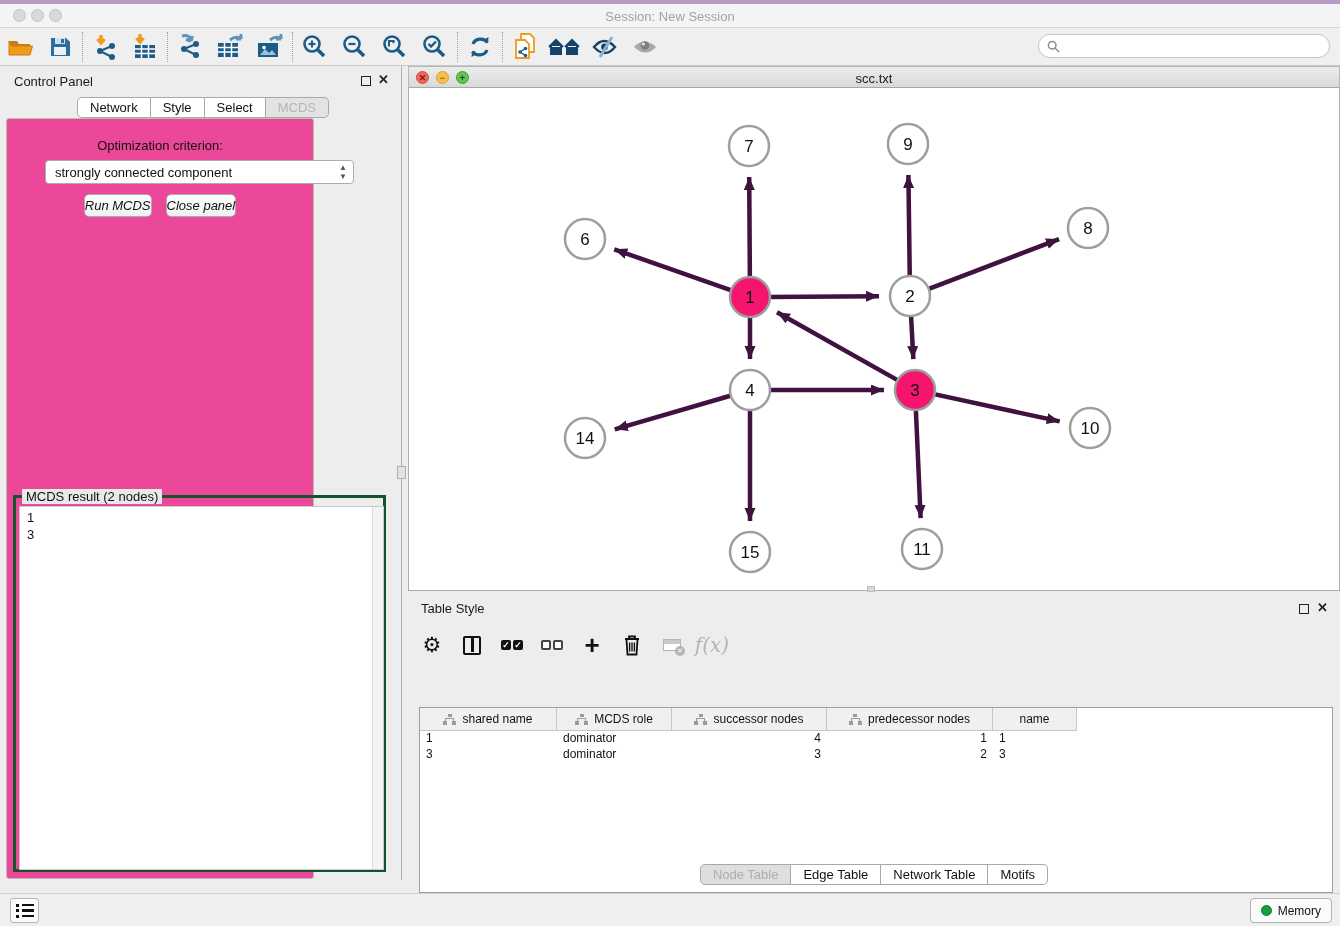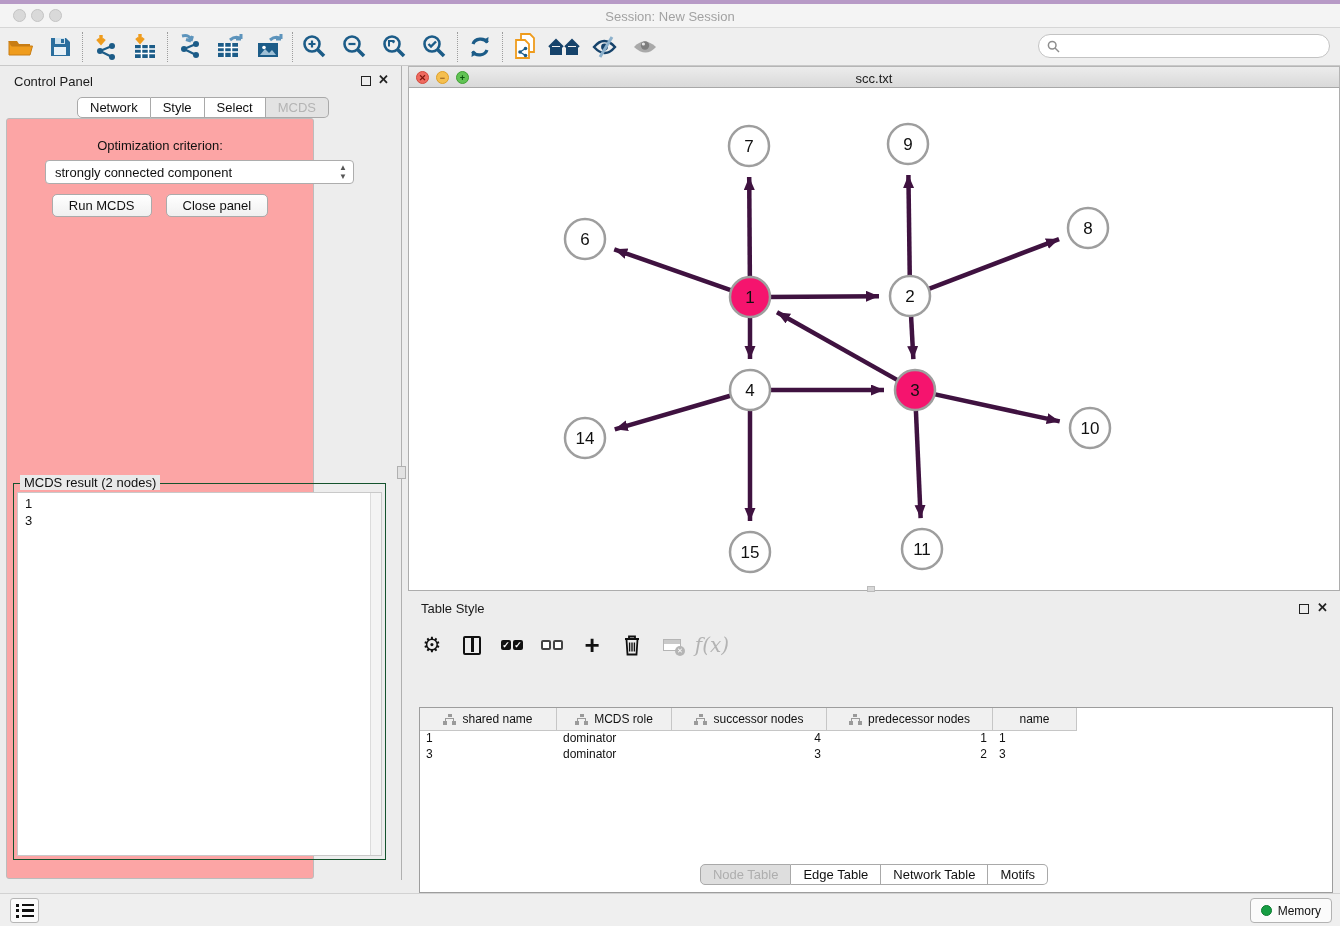--- a/index.html
+++ b/index.html
@@ -27,28 +27,28 @@
   .close-ico { position:absolute; top:6px; font-size:13px; font-weight:bold; color:#222; }
   .cp-header .float-ico{ left:361px; } .cp-header .close-ico{ left:378px; }
 
   .seg-tabs { position:absolute; display:flex; height:21px;justify-content:space-between; }
   .seg-tab { font-size:13px; color:#111; background:#fff; border:1px solid #a9a9a9; border-left:none; padding:0 12px; display:flex; align-items:center; }
   .seg-tab:first-child { border-left:1px solid #a9a9a9; border-radius:5px 0 0 5px; }
   .seg-tab:last-child { border-radius:0 5px 5px 0; }
   .seg-tab.sel { background:#e3e3e3; color:#b4b4b4; }
   #cp-tabs { left:77px; top:97px; }
 
-  .cp-box { position:absolute; left:6px; top:118px; width:308px; height:761px; background:#fca5a5; border:1px solid #bcbcbc; border-radius:3px; }
+  .cp-box { position:absolute; left:6px; top:118px; width:308px; height:761px; background:#ec4899; border:1px solid #bcbcbc; border-radius:3px; }
   .opt-label { position:absolute; top:19px; width:100%; text-align:center; font-size:13px; color:#111; }
   .dropdown { position:absolute; left:38px; top:41px; width:309px; height:24px; background:#fff; border:1px solid #adadad; border-radius:4px; font-size:13px; display:flex; align-items:center; padding-left:9px; color:#111; }
   .dd-arrows { position:absolute; right:6px; top:2px; display:flex; flex-direction:column; line-height:9px; font-size:8px; color:#555; }
   .btn-row { position:absolute; top:75px; width:100%; display:flex; justify-content:center; gap:14px; }
-  .mac-btn { height:23px; background:linear-gradient(#ffffff,#f0f0f0); border:1px solid #ababab; border-radius:5px; font-size:13px; color:#111; padding:0 16px; display:flex; align-items:center; }
-
-  .fieldset { position:absolute; left:6px; top:364px; width:373px; height:377px; border:1px solid #14532d; }
+  .mac-btn { height:23px; background:linear-gradient(#ffffff,#f0f0f0); border:1px solid #ababab; border-radius:5px; font-size:13px; color:#111; padding:0 0; display:flex; align-items:center;font-style:italic; }
+
+  .fieldset { position:absolute; left:6px; top:376px; width:373px; height:377px; border:3px solid #14532d; }
   .fieldset-legend { position:absolute; left:6px; top:-9px; background:#e9e9e9; padding:0 4px; font-size:13px; color:#111; }
   .result-area { position:absolute; left:3px; top:8px; width:365px; height:364px; background:#fff; border:1px solid #c9c9c9; font-size:13px; color:#111; padding:2px 0 0 7px; line-height:17px; }
   .result-scroll { position:absolute; right:0; top:0; width:11px; height:100%; background:#f4f4f4; border-left:1px solid #dcdcdc; }
 
   
   .v-divider { position:absolute; left:401px; top:66px; width:1px; height:814px; background:#b0b0b0; }
   .v-grip { position:absolute; left:397px; top:466px; width:9px; height:13px; background:#e2e2e2; border:1px solid #b0b0b0; }
 
   
   .net-win { position:absolute; left:408px; top:66px; width:932px; height:525px; }

